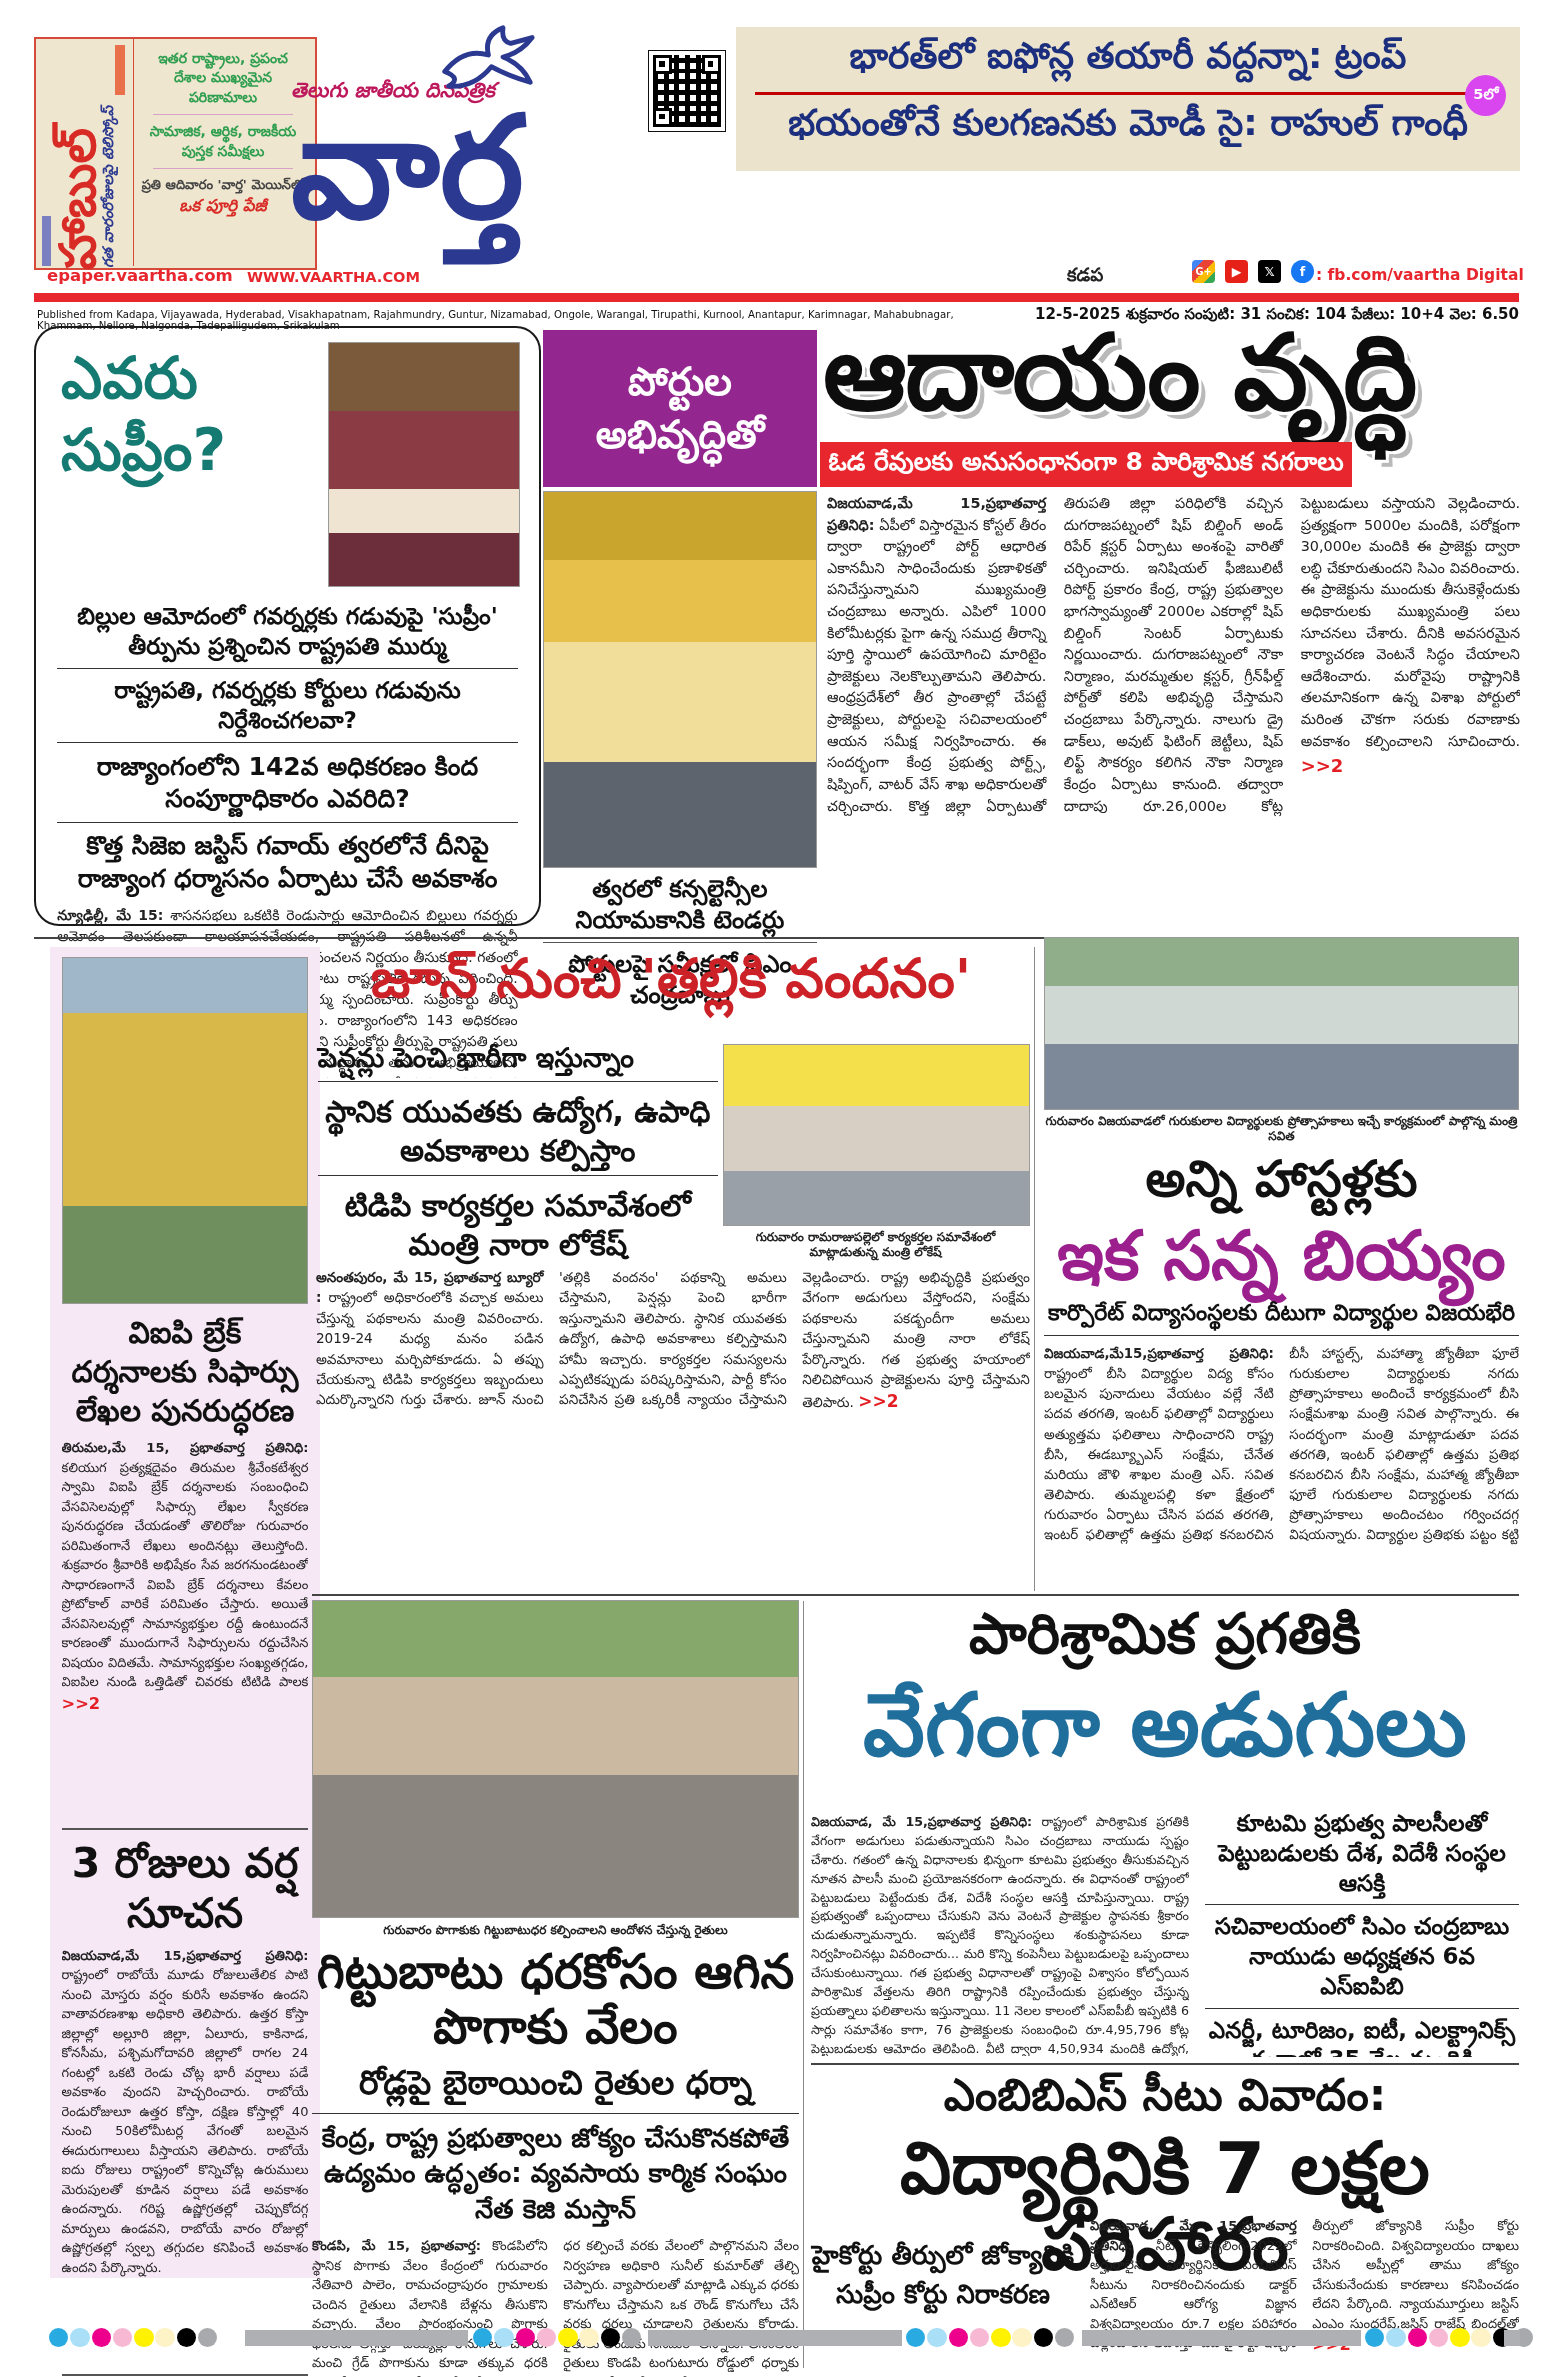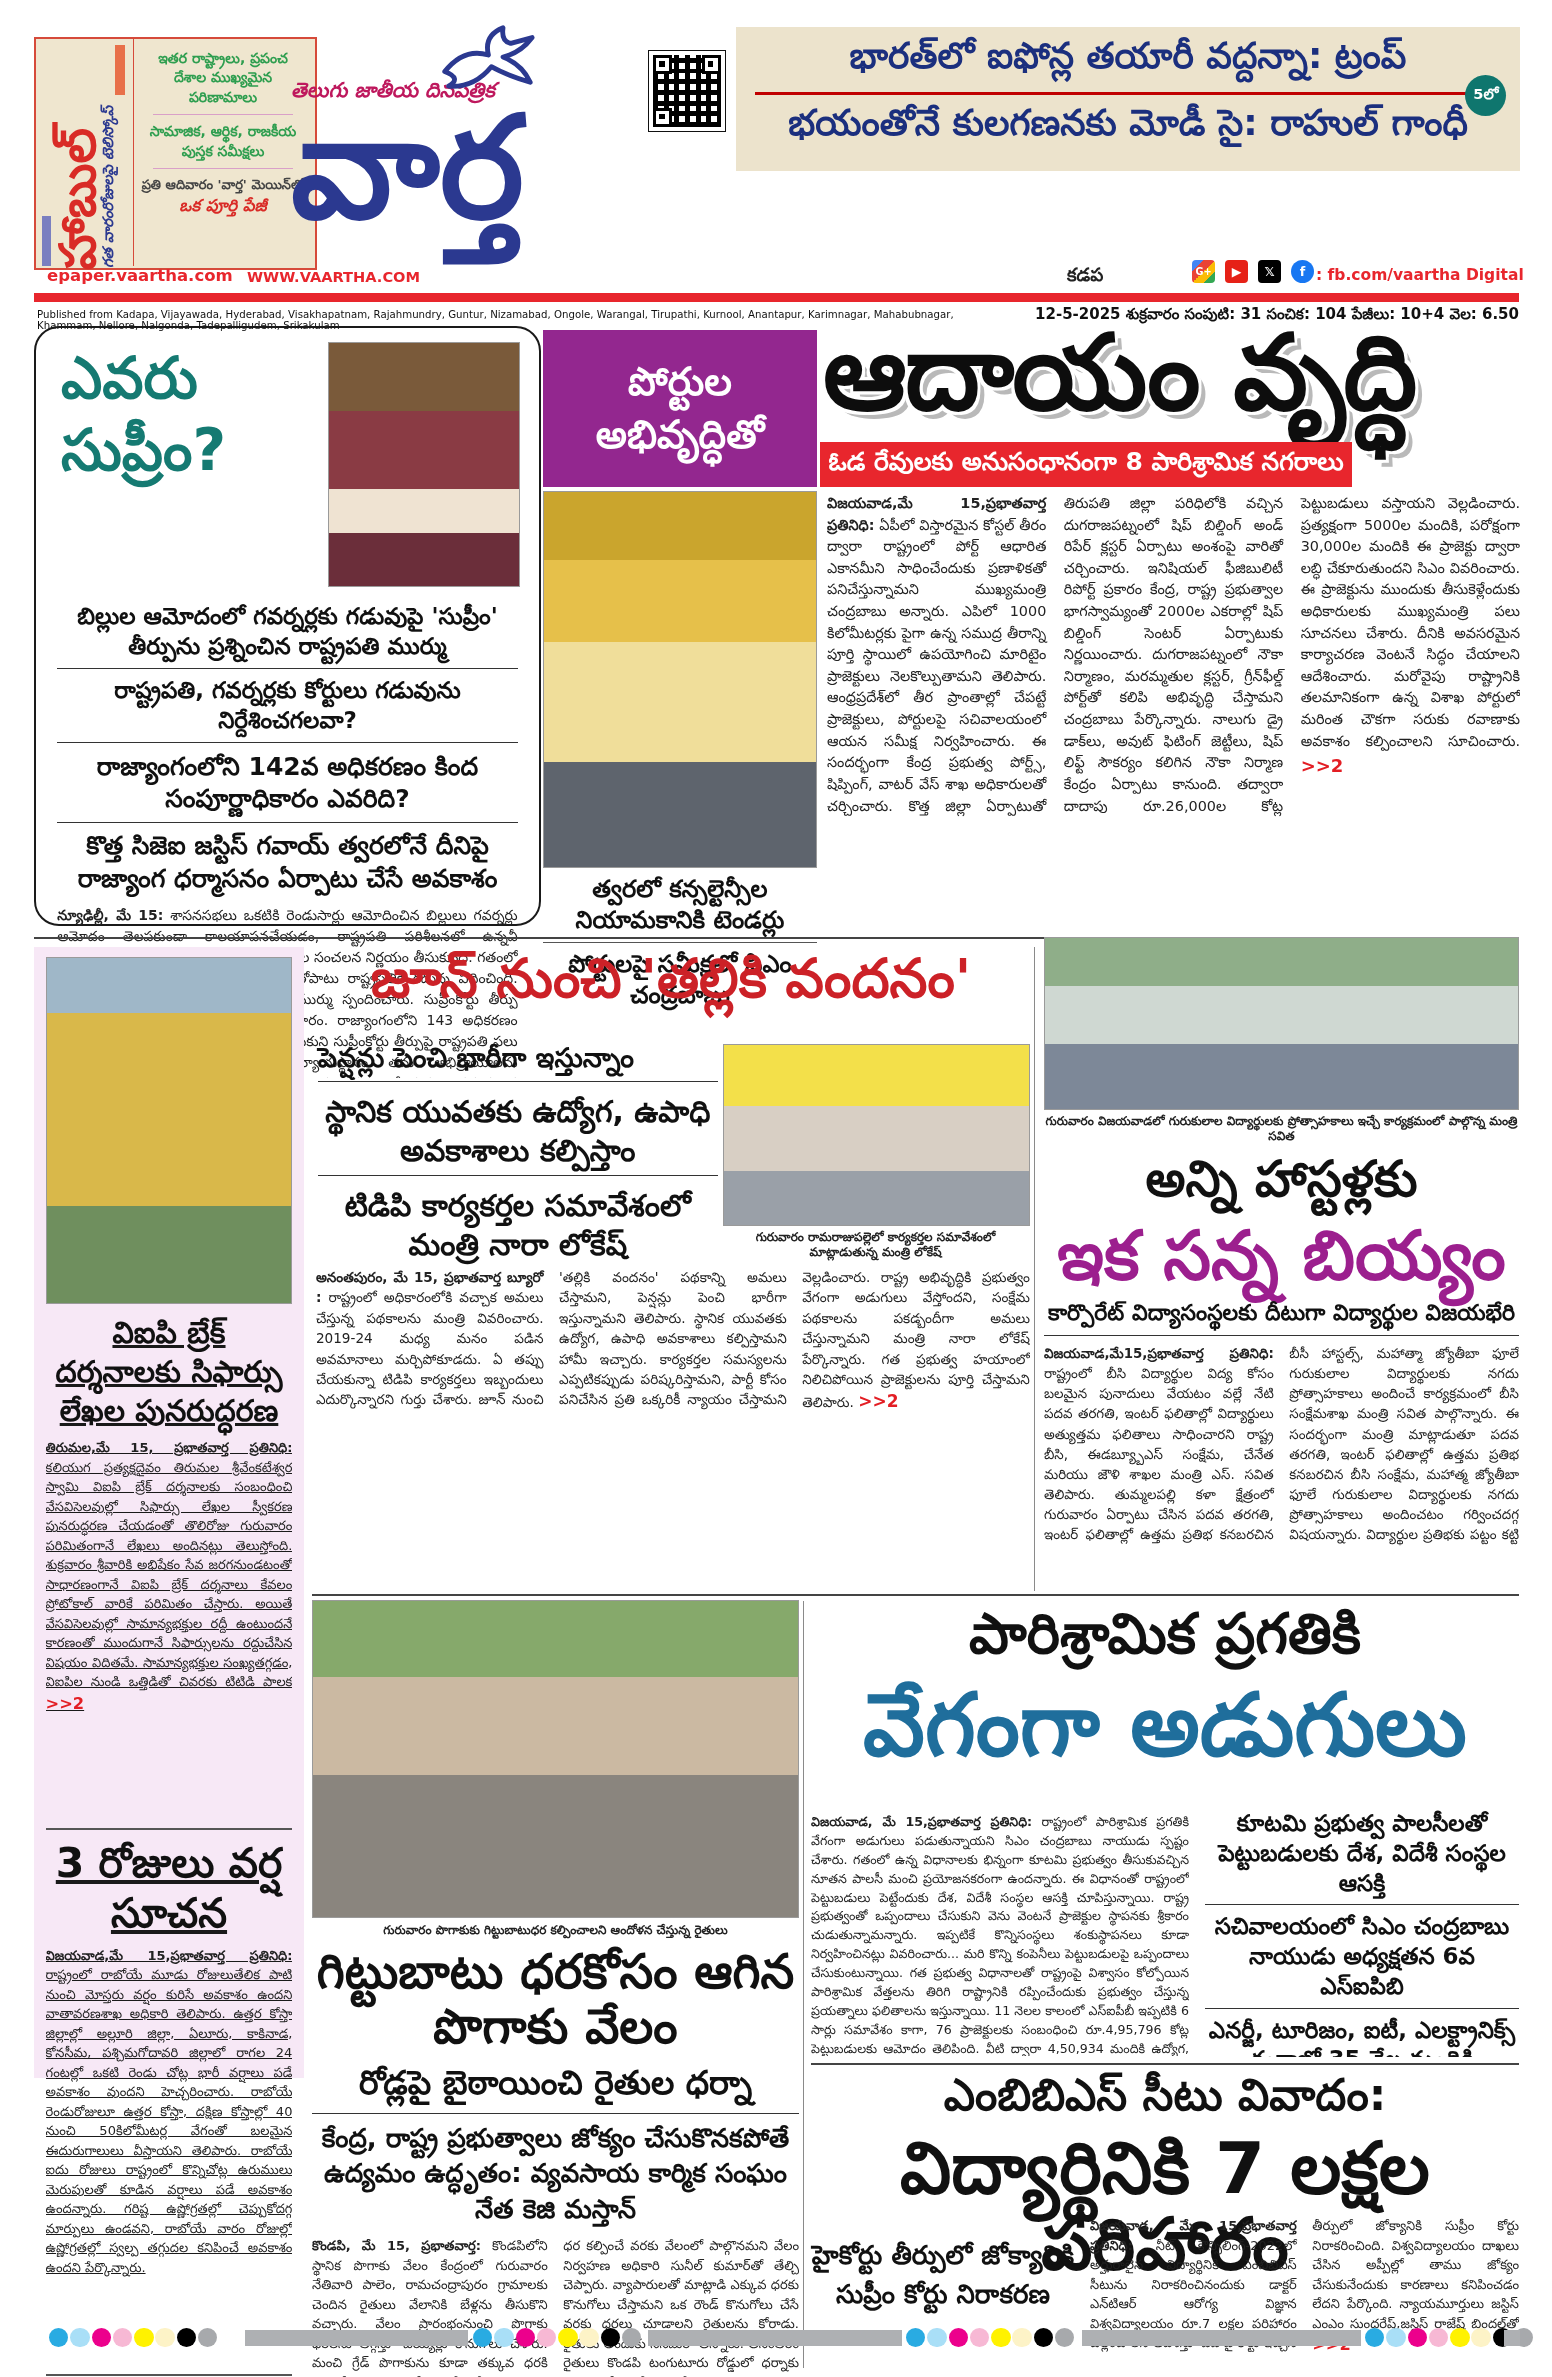--- a/index.html
+++ b/index.html
@@ -17,21 +17,21 @@
   .body-txt{line-height:1.5;color:#222;}
   .colrule{background:#8a8a8a;}
   
   .adbox{border:2.9px solid #d64a3a;background:#efe6cf;box-sizing:border-box;}
   .adv{writing-mode:vertical-rl;transform:rotate(180deg);font-weight:bold;}
   .kicker{background:#93278f;color:#fff;font-weight:bold;display:flex;align-items:center;justify-content:center;line-height:1.35;}
   .bigtitle{font-weight:bold;color:#0d0d0d;letter-spacing:-1.9px;white-space:nowrap;
     text-shadow:-2.9px -2.9px 0 #fff,2.9px -2.9px 0 #fff,-2.9px 2.9px 0 #fff,2.9px 2.9px 0 #fff,6.8px 6.8px 0 #b9b9b9;}
   .redstrip{background:#e8262d;color:#fff;font-weight:bold;display:flex;align-items:center;justify-content:center;}
   .supreme-box{border:2.9px solid #1a1a1a;border-radius:25px;box-sizing:border-box;}
-  .badge{background:#0f766e;color:#fff;border-radius:50%;display:flex;align-items:center;justify-content:center;font-weight:bold;}
+  .badge{background:#d946ef;color:#fff;border-radius:50%;display:flex;align-items:center;justify-content:center;font-weight:bold;}
   .qr{background:
       repeating-linear-gradient(0deg,#000 0 4.9px,transparent 4.9px 10.7px),
       repeating-linear-gradient(90deg,#000 0 4.9px,#fff 4.9px 10.7px);}
   .finder{position:absolute;width:19.4px;height:19.4px;background:#fff;border:3.9px solid #000;box-sizing:border-box;}
   .finder:after{content:"";position:absolute;left:2.9px;top:2.9px;width:5.8px;height:5.8px;background:#000;}
   .icon{display:inline-flex;align-items:center;justify-content:center;width:23px;height:23px;border-radius:3.9px;
         color:#fff;font-weight:bold;font-size:12.6px;margin-right:4.9px;vertical-align:middle;}
   .subhead{font-weight:bold;color:#111;line-height:1.3;}
   .u{border-bottom:1.9px solid #333;padding-bottom:5.8px;}
   .pinkcol{background:#f7e8f6;box-sizing:border-box;}
@@ -122,21 +122,21 @@
   </div>
 
   <div class="abs body-txt jst" style="left:827px;top:493px;width:693px;height:439px;overflow:hidden;column-count:3;column-gap:17.5px;font-size:14.4px;">
     <b>విజయవాడ,మే 15,ప్రభాతవార్త ప్రతినిధి:</b>
     <span>ఏపీలో విస్తారమైన కోస్టల్ తీరం ద్వారా రాష్ట్రంలో పోర్ట్ ఆధారిత ఎకానమీని సాధించేందుకు ప్రణాళికతో పనిచేస్తున్నామని ముఖ్యమంత్రి చంద్రబాబు అన్నారు. ఎపిలో 1000 కిలోమీటర్లకు పైగా ఉన్న సముద్ర తీరాన్ని పూర్తి స్థాయిలో ఉపయోగించి మారిటైం ప్రాజెక్టులు నెలకొల్పుతామని తెలిపారు. ఆంధ్రప్రదేశ్‌లో తీర ప్రాంతాల్లో చేపట్టే ప్రాజెక్టులు, పోర్టులపై సచివాలయంలో ఆయన సమీక్ష నిర్వహించారు. ఈ సందర్భంగా కేంద్ర ప్రభుత్వ పోర్ట్స్, షిప్పింగ్, వాటర్ వేస్ శాఖ అధికారులతో చర్చించారు. కొత్త జిల్లా ఏర్పాటుతో తిరుపతి జిల్లా పరిధిలోకి వచ్చిన దుగరాజపట్నంలో షిప్ బిల్డింగ్ అండ్ రిపేర్ క్లస్టర్ ఏర్పాటు అంశంపై వారితో చర్చించారు. ఇనిషియల్ ఫీజిబులిటీ రిపోర్ట్ ప్రకారం కేంద్ర, రాష్ట్ర ప్రభుత్వాల భాగస్వామ్యంతో 2000ల ఎకరాల్లో షిప్ బిల్డింగ్ సెంటర్ ఏర్పాటుకు నిర్ణయించారు. దుగరాజపట్నంలో నౌకా నిర్మాణం, మరమ్మతుల క్లస్టర్, గ్రీన్‌ఫీల్డ్ పోర్ట్‌తో కలిపి అభివృద్ధి చేస్తామని చంద్రబాబు పేర్కొన్నారు. నాలుగు డ్రై డాక్‌లు, అవుట్ ఫిటింగ్ జెట్టీలు, షిప్ లిఫ్ట్ సౌకర్యం కలిగిన నౌకా నిర్మాణ కేంద్రం ఏర్పాటు కానుంది. తద్వారా దాదాపు రూ.26,000ల కోట్ల పెట్టుబడులు వస్తాయని వెల్లడించారు. ప్రత్యక్షంగా 5000ల మందికి, పరోక్షంగా 30,000ల మందికి ఈ ప్రాజెక్టు ద్వారా లబ్ధి చేకూరుతుందని సిఎం వివరించారు. ఈ ప్రాజెక్టును ముందుకు తీసుకెళ్లేందుకు అధికారులకు ముఖ్యమంత్రి పలు సూచనలు చేశారు. దీనికి అవసరమైన కార్యాచరణ వెంటనే సిద్ధం చేయాలని ఆదేశించారు. మరోవైపు రాష్ట్రానికి తలమానికంగా ఉన్న విశాఖ పోర్టులో మరింత చౌకగా సరుకు రవాణాకు అవకాశం కల్పించాలని సూచించారు.</span>
     <span class="jump">&gt;&gt;2</span>
   </div>
 
   <div class="abs rule" style="left:34px;top:937px;width:1485px;height:1.9px;"></div>
 
-  <div class="abs pinkcol" style="left:34px;top:947px;width:270px;height:1131px;padding:9.7px 11.6px;text-decoration:underline;">
+  <div class="abs pinkcol" style="left:50px;top:947px;width:270px;height:1331px;padding:9.7px 11.6px;">
     <div class="photo" style="width:246px;height:347px;background:linear-gradient(180deg,#9fb7c8 0 16%,#d9b84a 16% 72%,#6f8f5e 72%);"></div>
     <div class="subhead ctr" style="font-size:30px;line-height:1.3;margin-top:9.7px;">విఐపి బ్రేక్ దర్శనాలకు సిఫార్సు లేఖల పునరుద్ధరణ</div>
     <div class="body-txt jst" style="font-size:13px;margin-top:7.8px;height:380px;overflow:hidden;">
       <b>తిరుమల,మే 15, ప్రభాతవార్త ప్రతినిధి:</b>
       <span>కలియుగ ప్రత్యక్షదైవం తిరుమల శ్రీవేంకటేశ్వర స్వామి విఐపి బ్రేక్ దర్శనాలకు సంబంధించి వేసవిసెలవుల్లో సిఫార్సు లేఖల స్వీకరణ పునరుద్ధరణ చేయడంతో తొలిరోజు గురువారం పరిమితంగానే లేఖలు అందినట్లు తెలుస్తోంది. శుక్రవారం శ్రీవారికి అభిషేకం సేవ జరగనుండటంతో సాధారణంగానే విఐపి బ్రేక్ దర్శనాలు కేవలం ప్రోటోకాల్ వారికే పరిమితం చేస్తారు. అయితే వేసవిసెలవుల్లో సామాన్యభక్తుల రద్దీ ఉంటుందనే కారణంతో ముందుగానే సిఫార్సులను రద్దుచేసిన విషయం విదితమే. సామాన్యభక్తుల సంఖ్యతగ్గడం, విఐపిల నుండి ఒత్తిడితో చివరకు టిటిడి పాలక</span>
       <span class="jump">&gt;&gt;2</span>
     </div>
     <div style="height:1.9px;background:#555;margin:9.7px 0;"></div>
     <div class="subhead ctr" style="font-size:41px;line-height:1.2;">3 రోజులు వర్ష సూచన</div>
     <div class="body-txt jst" style="font-size:13px;margin-top:7.8px;height:419px;overflow:hidden;">

